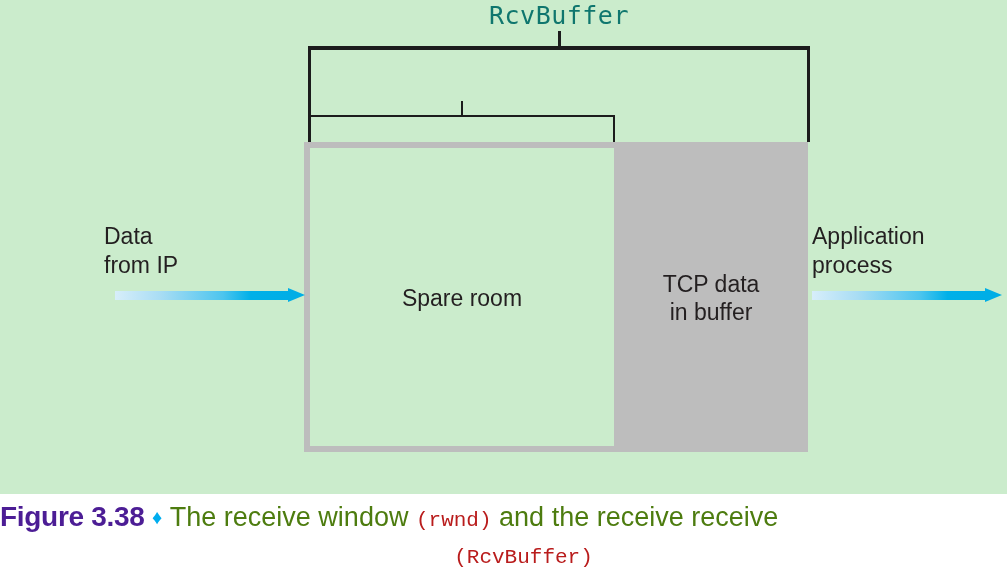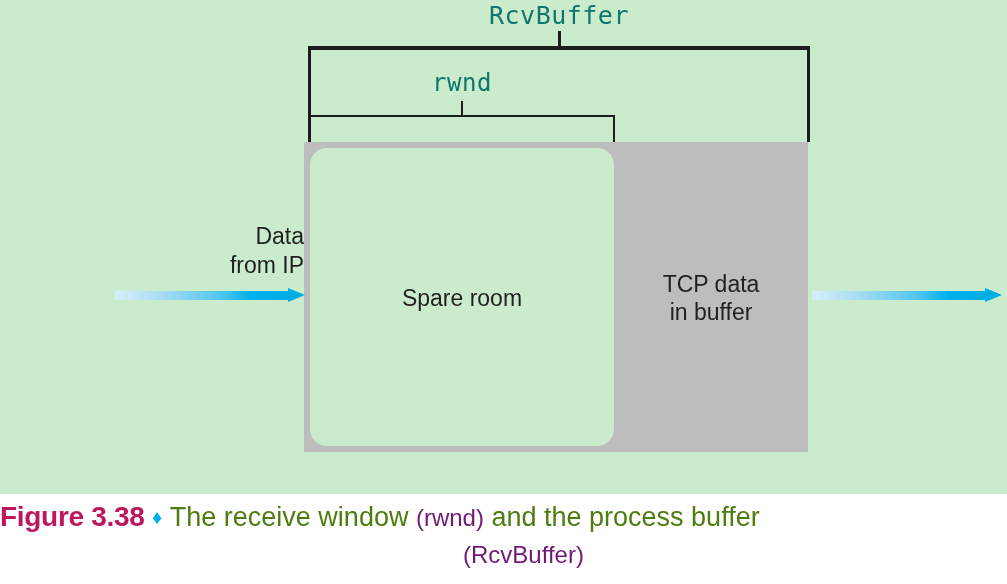--- a/index.html
+++ b/index.html
@@ -99,21 +99,20 @@
     box-sizing: border-box;
   }
   .spare-room {
     position: absolute;
     left: 6px;
     top: 6px;
     width: 304px;
     height: 298px;
     background: #cbeccc;
     box-sizing: border-box;
-    border-radius: 17px;
   }
   .tcp-data {
     position: absolute;
     left: 310px;
     top: 6px;
     width: 194px;
     height: 298px;
     background: #bdbdbd;
     box-sizing: border-box;
   }
@@ -125,21 +124,21 @@
     color: #231f20;
     font-size: 23px;
     line-height: 28px;
     font-family: "Liberation Sans", sans-serif;
   }
   #spare-room-text { top: 136px; }
   #tcp-data-text  { top: 122px; }
   
   .side-label {
     position: absolute;
-    text-align: right;
+    text-align: left;
     color: #231f20;
     font-size: 23px;
     line-height: 29px;
     white-space: pre-line;
     font-family: "Liberation Sans", sans-serif;
   }
   #data-from-ip-label {
     left: 104px;
     top: 222px;
     width: 200px;
@@ -182,81 +181,82 @@
     left: 0;
     top: 497px;
     width: 1007px;
     color: #231f20;
     font-size: 27px;
     line-height: 40px;
   }
   .caption-line-1 { position: absolute; left: 0; top: 0; width: 1007px; white-space: nowrap; }
   .caption-line-2 { position: absolute; left: 0; top: 37px; width: 1007px; text-align: center; padding-left: 40px; box-sizing: border-box; }
   .fig-num {
-    color: #be185d;
+    color: #4c1d95;
     font-weight: bold;
     font-family: "Liberation Sans", sans-serif;
     font-size: 28px;
     letter-spacing: -0.3px;
   }
   .diamond {
     color: #00adef;
     font-size: 20px;
     vertical-align: 2px;
   }
   .caption-text {
     font-family: "Liberation Sans", sans-serif;
     font-size: 27px;
     color: #4d7c0f;
   }
   .caption-mono {
-    font-family: Liberation Sans, sans-serif;
-    font-size: 24px;
-    color: #701a75;
+    font-family: Liberation Mono, monospace;
+    font-size: 21px;
+    color: #b91c1c;
   }
 </style>
 </head>
 <body>
 
 <div id="figure-root">
 
   <div class="green-panel"></div>
 
   <div class="mono-label" id="rcvbuffer-label">RcvBuffer</div>
   <div class="tick-outer"></div>
   <div class="bracket-outer"></div>
 
-  <div class="mono-label" id="rwnd-label">rwnd</div>
   <div class="tick-inner"></div>
   <div class="bracket-inner"></div>
 
   <div class="buffer-box">
     <div class="spare-room">
       <div class="region-text" id="spare-room-text">Spare room</div>
     </div>
     <div class="tcp-data">
       <div class="region-text" id="tcp-data-text" style="white-space: pre-line;">TCP data
 in buffer</div>
     </div>
   </div>
 
   <div class="side-label" id="data-from-ip-label">Data
 from IP</div>
   <div class="arrow" id="arrow-left">
     <div class="shaft"></div>
     <div class="head"></div>
   </div>
 
+  <div class="side-label" id="application-process-label">Application
+process</div>
   <div class="arrow" id="arrow-right">
     <div class="shaft"></div>
     <div class="head"></div>
   </div>
 
   <div class="caption">
     <div class="caption-line-1">
-      <span class="fig-num">Figure 3.38</span><span class="caption-text">&nbsp;</span><span class="diamond">♦</span><span class="caption-text">&nbsp;</span><span class="caption-text">The receive window</span><span class="caption-text">&nbsp;</span><span class="caption-mono">(rwnd)</span><span class="caption-text">&nbsp;</span><span class="caption-text">and the process buffer</span>
+      <span class="fig-num">Figure 3.38</span><span class="caption-text">&nbsp;</span><span class="diamond">♦</span><span class="caption-text">&nbsp;</span><span class="caption-text">The receive window</span><span class="caption-text">&nbsp;</span><span class="caption-mono">(rwnd)</span><span class="caption-text">&nbsp;</span><span class="caption-text">and the receive receive</span>
     </div>
     <div class="caption-line-2">
       <span class="caption-mono">(RcvBuffer)</span>
     </div>
   </div>
 
 </div>
 
 </body></html>

